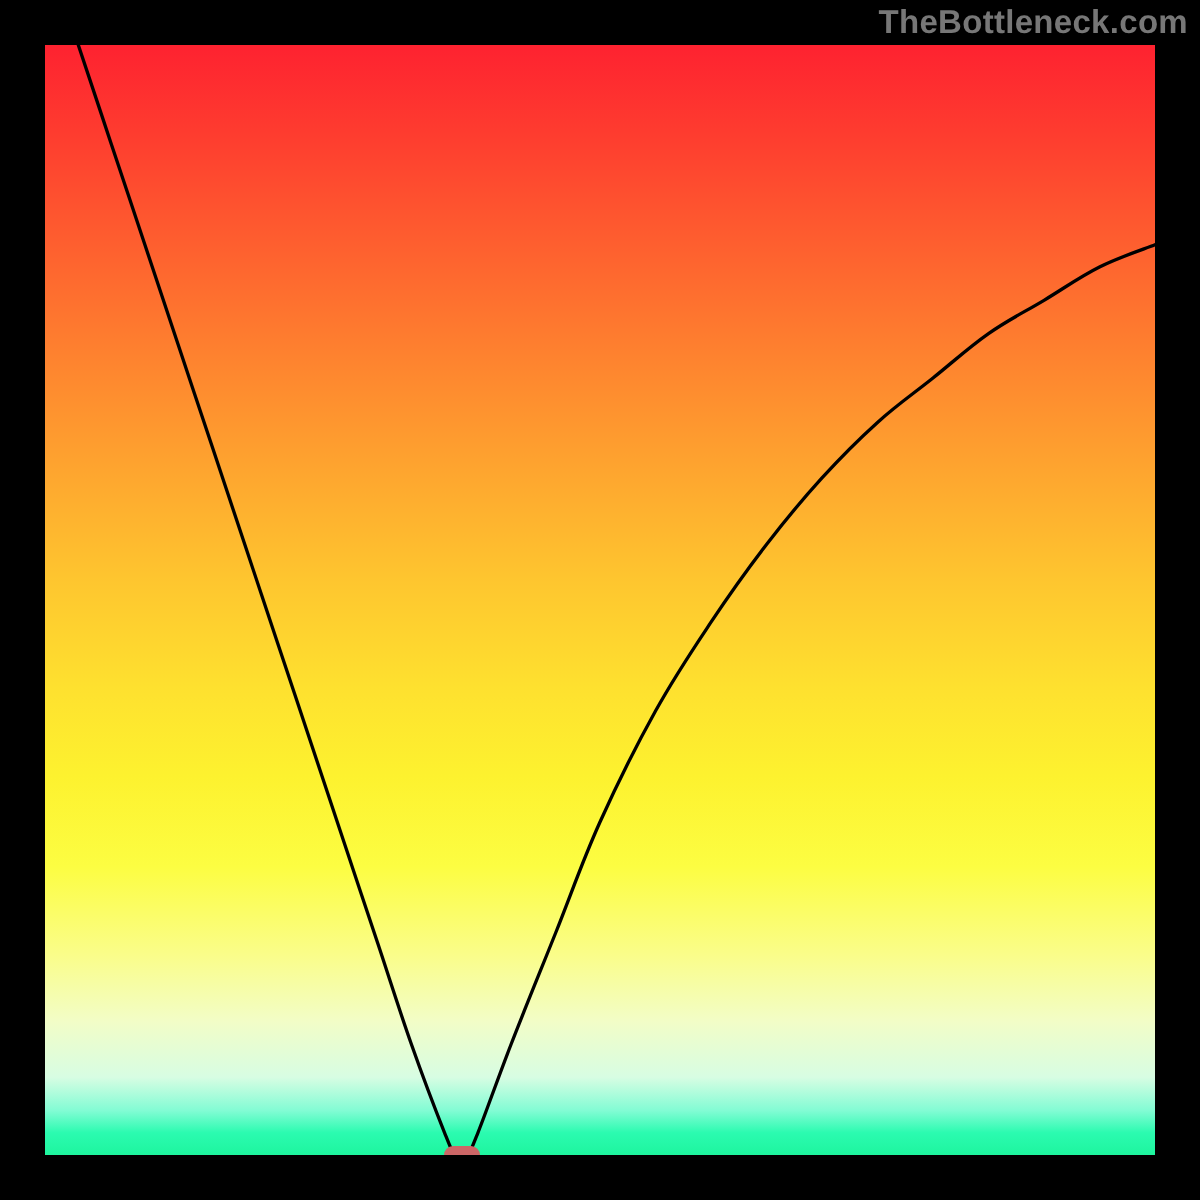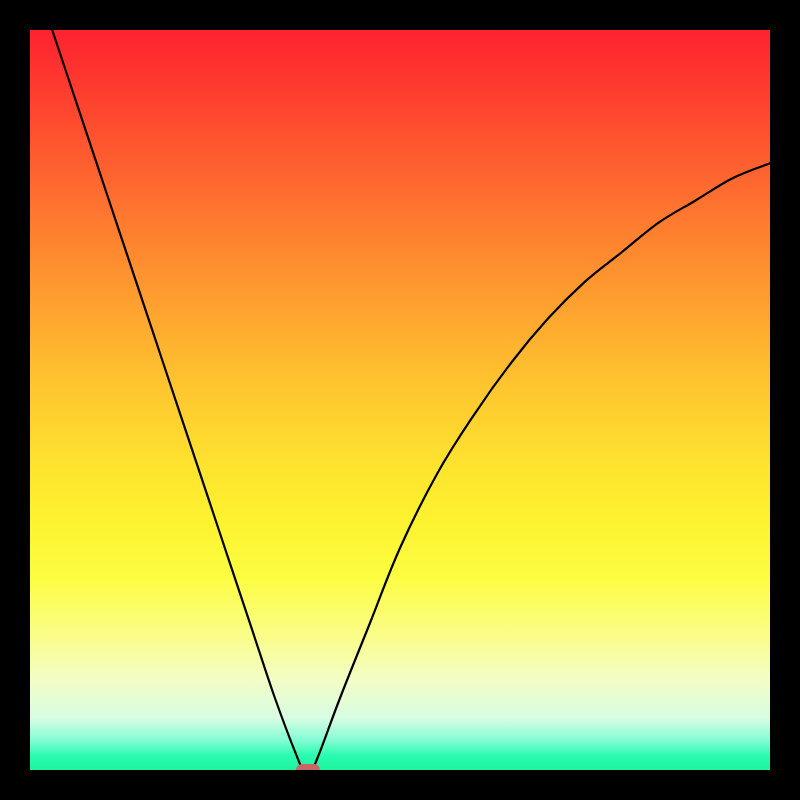--- a/index.html
+++ b/index.html
@@ -59,20 +59,21 @@
     height: 12px;
     border-radius: 6px;
     background: #cc6666;
     transform: translate(-50%, -50%);
   }
 </style>
 </head>
 <body>
 
 <div class="frame">
+  <div class="attribution">TheBottleneck.com</div>
 
   <div class="plot-area">
     <svg class="curve" viewBox="0 0 740 740" preserveAspectRatio="none">
       <path id="curve-path" fill="none" stroke="#000000" stroke-width="2.2" stroke-linejoin="round" stroke-linecap="round" d="M 22.20 0.00 C 26.20 11.99, 36.41 42.62, 44.40 66.60 C 52.39 90.58, 58.61 109.22, 66.60 133.20 C 74.59 157.18, 80.81 175.82, 88.80 199.80 C 96.79 223.78, 103.01 242.42, 111.00 266.40 C 118.99 290.38, 125.21 309.02, 133.20 333.00 C 141.19 356.98, 147.41 375.62, 155.40 399.60 C 163.39 423.58, 169.61 442.22, 177.60 466.20 C 185.59 490.18, 191.81 508.82, 199.80 532.80 C 207.79 556.78, 214.01 575.42, 222.00 599.40 C 229.99 623.38, 236.21 643.36, 244.20 666.00 C 252.19 688.64, 261.07 711.88, 266.40 725.20 C 271.73 738.52, 271.14 737.34, 273.80 740.00 C 276.46 742.66, 278.54 742.66, 281.20 740.00 C 283.86 737.34, 283.27 738.52, 288.60 725.20 C 293.93 711.88, 301.48 689.98, 310.80 666.00 C 320.12 642.02, 329.74 618.64, 340.40 592.00 C 351.06 565.36, 358.01 544.64, 370.00 518.00 C 381.99 491.36, 393.68 467.98, 407.00 444.00 C 420.32 420.02, 430.68 404.78, 444.00 384.80 C 457.32 364.82, 467.68 350.32, 481.00 333.00 C 494.32 315.68, 504.68 303.25, 518.00 288.60 C 531.32 273.95, 541.68 263.59, 555.00 251.60 C 568.32 239.61, 578.68 232.66, 592.00 222.00 C 605.32 211.34, 615.68 201.72, 629.00 192.40 C 642.32 183.08, 652.68 178.19, 666.00 170.20 C 679.32 162.21, 689.68 154.66, 703.00 148.00 C 716.32 141.34, 733.34 135.86, 740.00 133.20"></path>
     </svg>
     <div class="marker" id="marker" style="left: 277.5px; top: 740px; background: rgb(204, 102, 102);"></div>
   </div>
 </div>
 
 </body></html>

